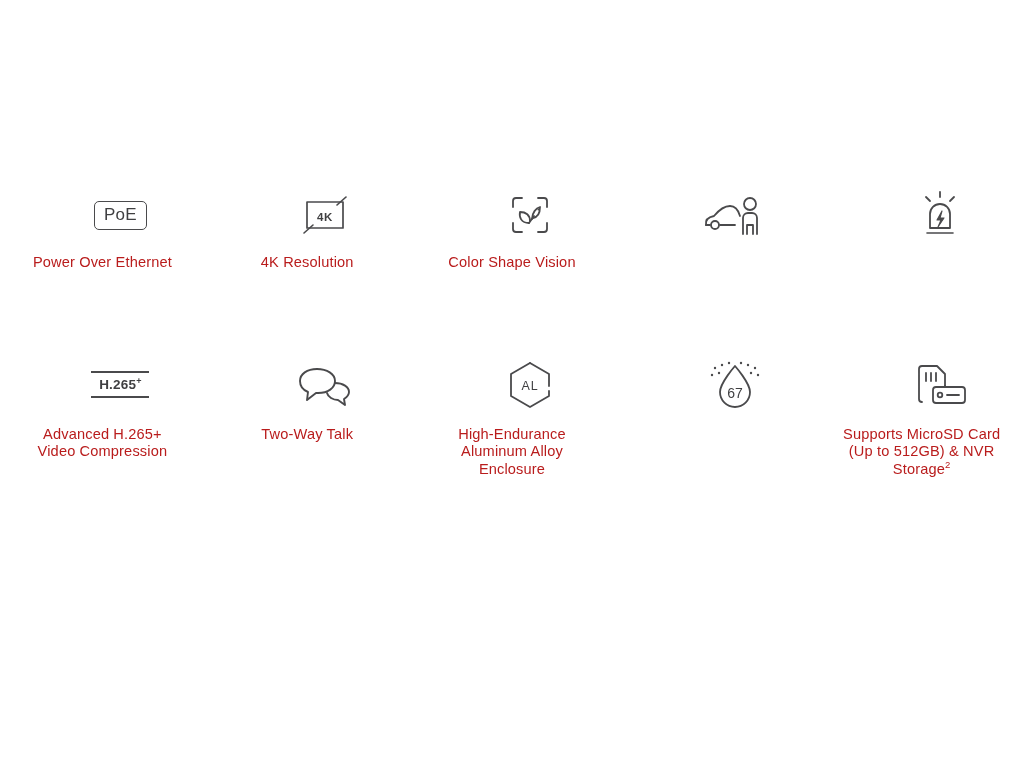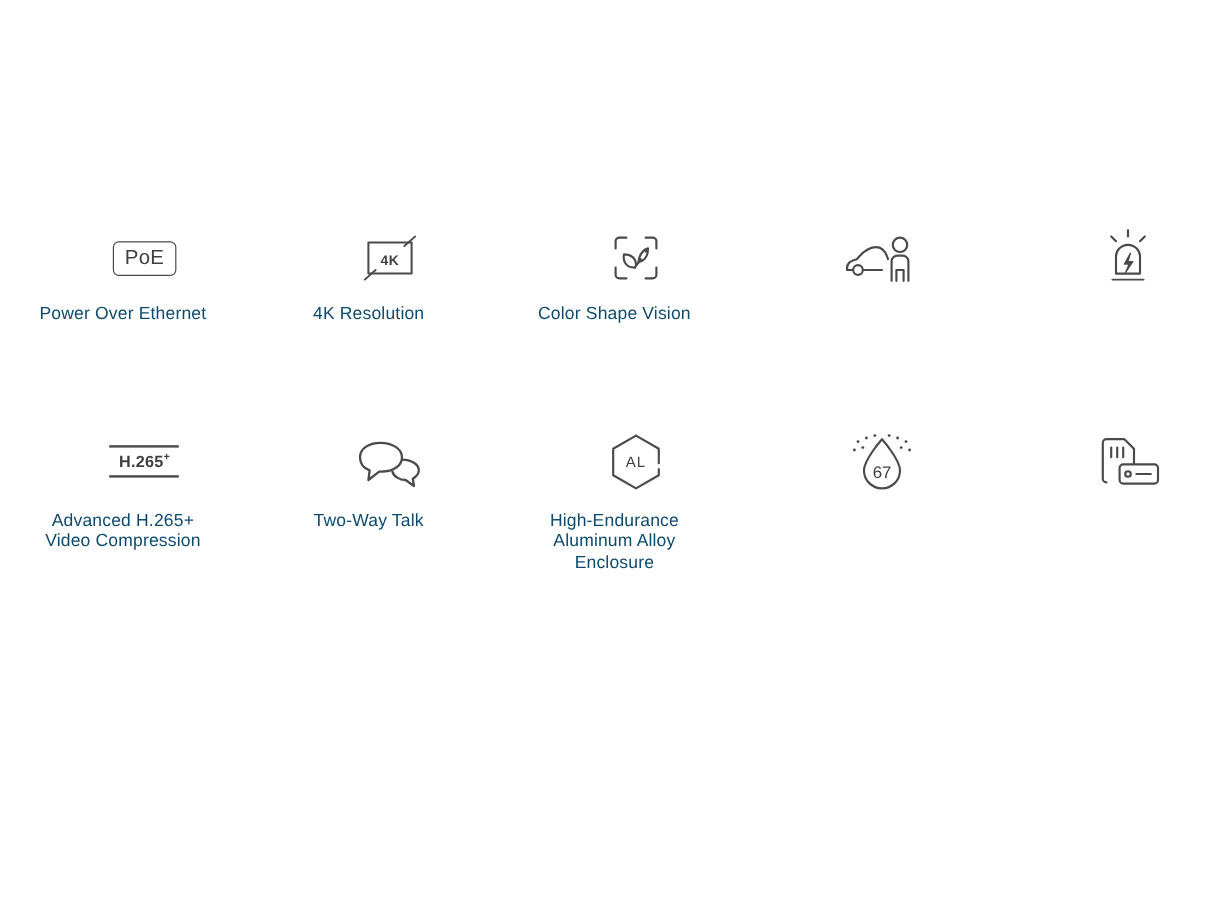--- a/index.html
+++ b/index.html
@@ -41,21 +41,21 @@
     margin-bottom: 10px;
     padding-left: 36px;
   }
   .feature-icon svg {
     display: block;
   }
   .feature-label {
     font-size: 14.6px;
     line-height: 17.6px;
     text-align: center;
-    color: #0c4a6e;
+    color: #b91c1c;
     letter-spacing: 0.01em;
     max-width: 175px;
     white-space: pre-line;
   }
   .row-2 .feature-icon {
     margin-bottom: 12px;
   }
   
   .poe-box {
     border: 1.6px solid #4a4a4c;
@@ -225,15 +225,18 @@
         <path d="M12 42 A3 3 0 0 1 9 39 L9 9 A3 3 0 0 1 12 6 L27 6 L35 14 L35 26"></path>
         <path d="M35 26 L35 26"></path>
         <path d="M16 13 L16 21"></path>
         <path d="M21 13 L21 21"></path>
         <path d="M26 13 L26 21"></path>
         <rect x="23" y="27" width="32" height="16" rx="3"></rect>
         <circle cx="30" cy="35" r="2.3"></circle>
         <path d="M37 35 L49 35"></path>
       </svg>
     </div>
+    <div class="feature-label"><span>Supports MicroSD Card
+(Up to 512GB) &amp; NVR
+Storage</span><sup class="note">2</sup></div>
   </div>
 
 </div>
 
 </body></html>

